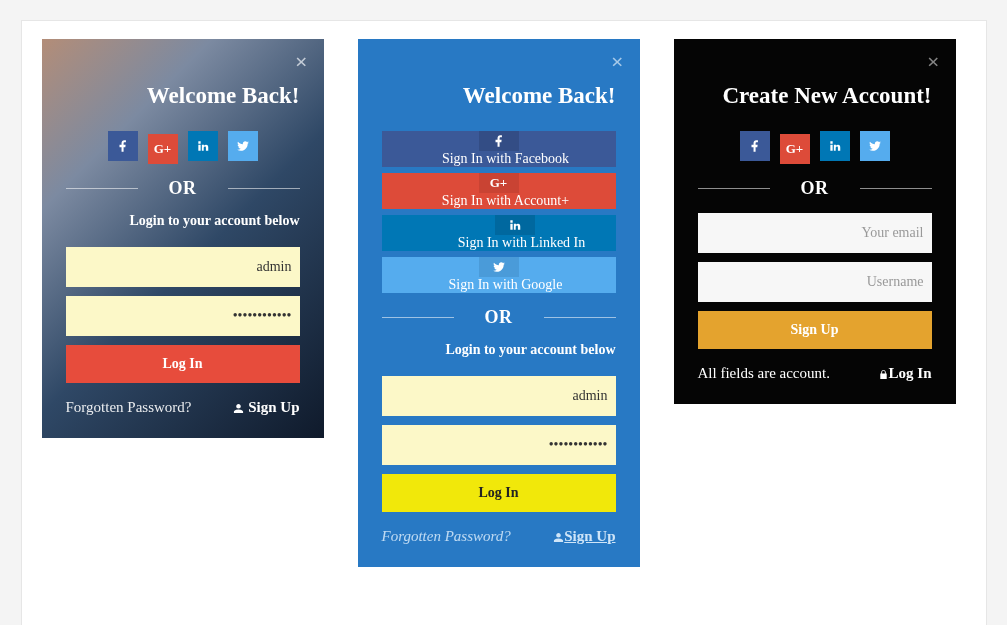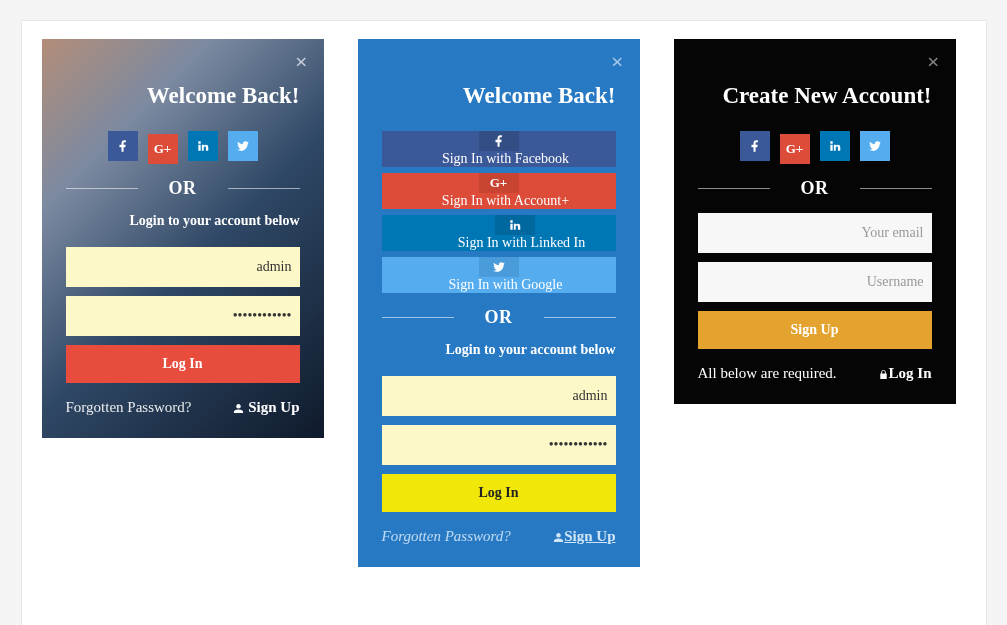--- a/index.html
+++ b/index.html
@@ -277,21 +277,21 @@
       <span class="txt">OR</span>
       <span class="line"></span>
     </div>
 
 
     <input class="field" placeholder="Your email" style="">
     <input class="field" placeholder="Username" style="">
     <button class="btn btn-orange">Sign Up</button>
 
     <div class="footer-row">
-      <span class="left">All below are required.</span>
+      <span class="left">All fields are account.</span>
       <span class="right">
         <svg class="ic16" viewBox="0 0 24 24" style="vertical-align:-2px;width:11px;height:11px;fill:#fff">
             <path d="M12 2C9.2 2 7 4.2 7 7v3H5v12h14V10h-2V7c0-2.8-2.2-5-5-5zm-3 8V7c0-1.7 1.3-3 3-3s3 1.3 3 3v3H9z"></path>
           </svg><span>Log In</span>
       </span>
     </div>
   </div>
 
 </div>
 

